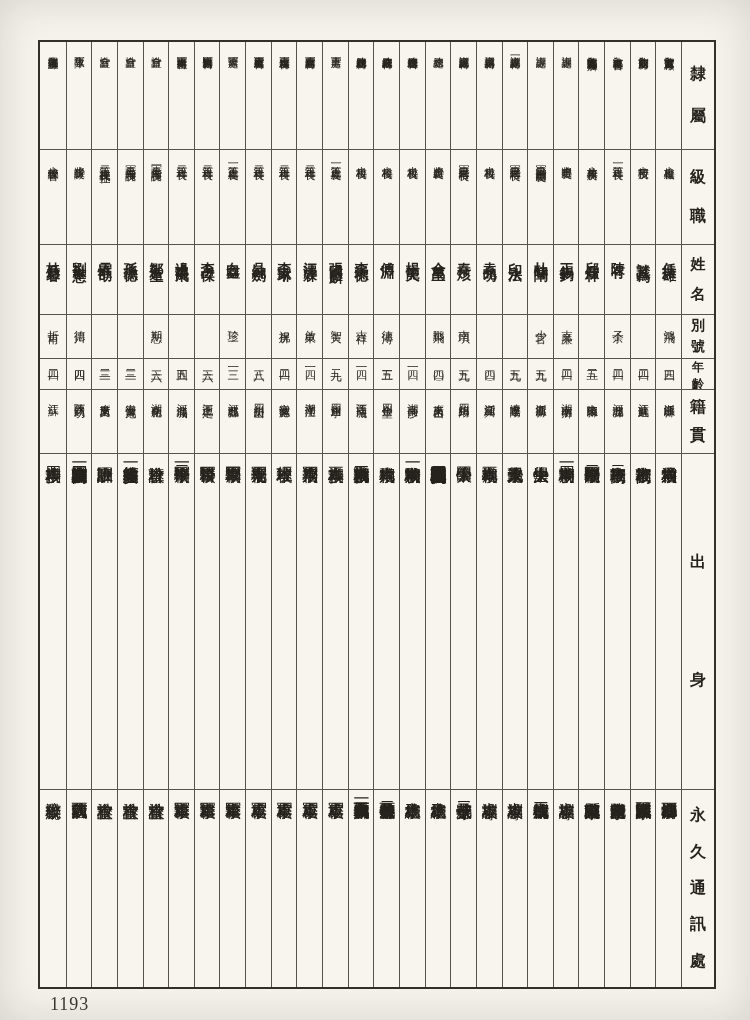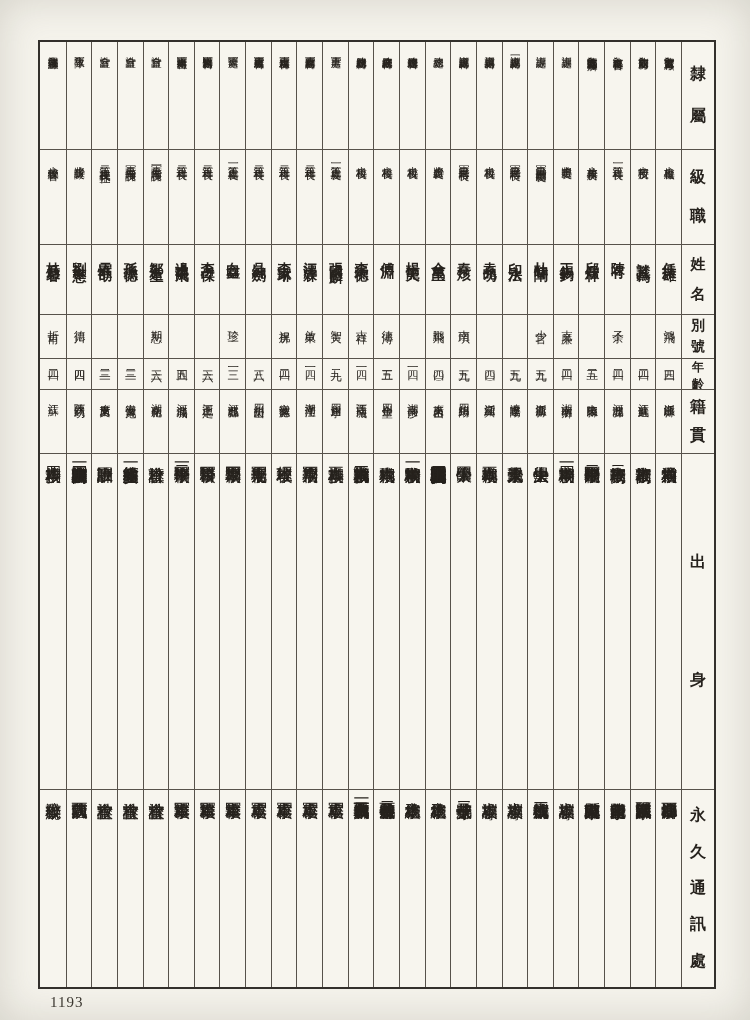--- a/index.html
+++ b/index.html
@@ -61,21 +61,21 @@
     font-weight:bold;
     font-size:16px;
     background:#f7f5ee;
   }
   .header-cell.row-age{font-size:12px;}
   .header-cell.row-hao{font-size:14px;}
   .header-cell.row-name{font-size:15px;}
   .page-number{
     position:absolute;
     left:50px;top:994px;
-    font-size:15px;
+    font-size:18px;
     letter-spacing:1px;
     color:#3a362f;
   }
 </style>
 </head>
 <body>
 
 <div class="sheet">
   <div class="roster" id="table-grid">
       <div class="cell header-cell row-unit">

